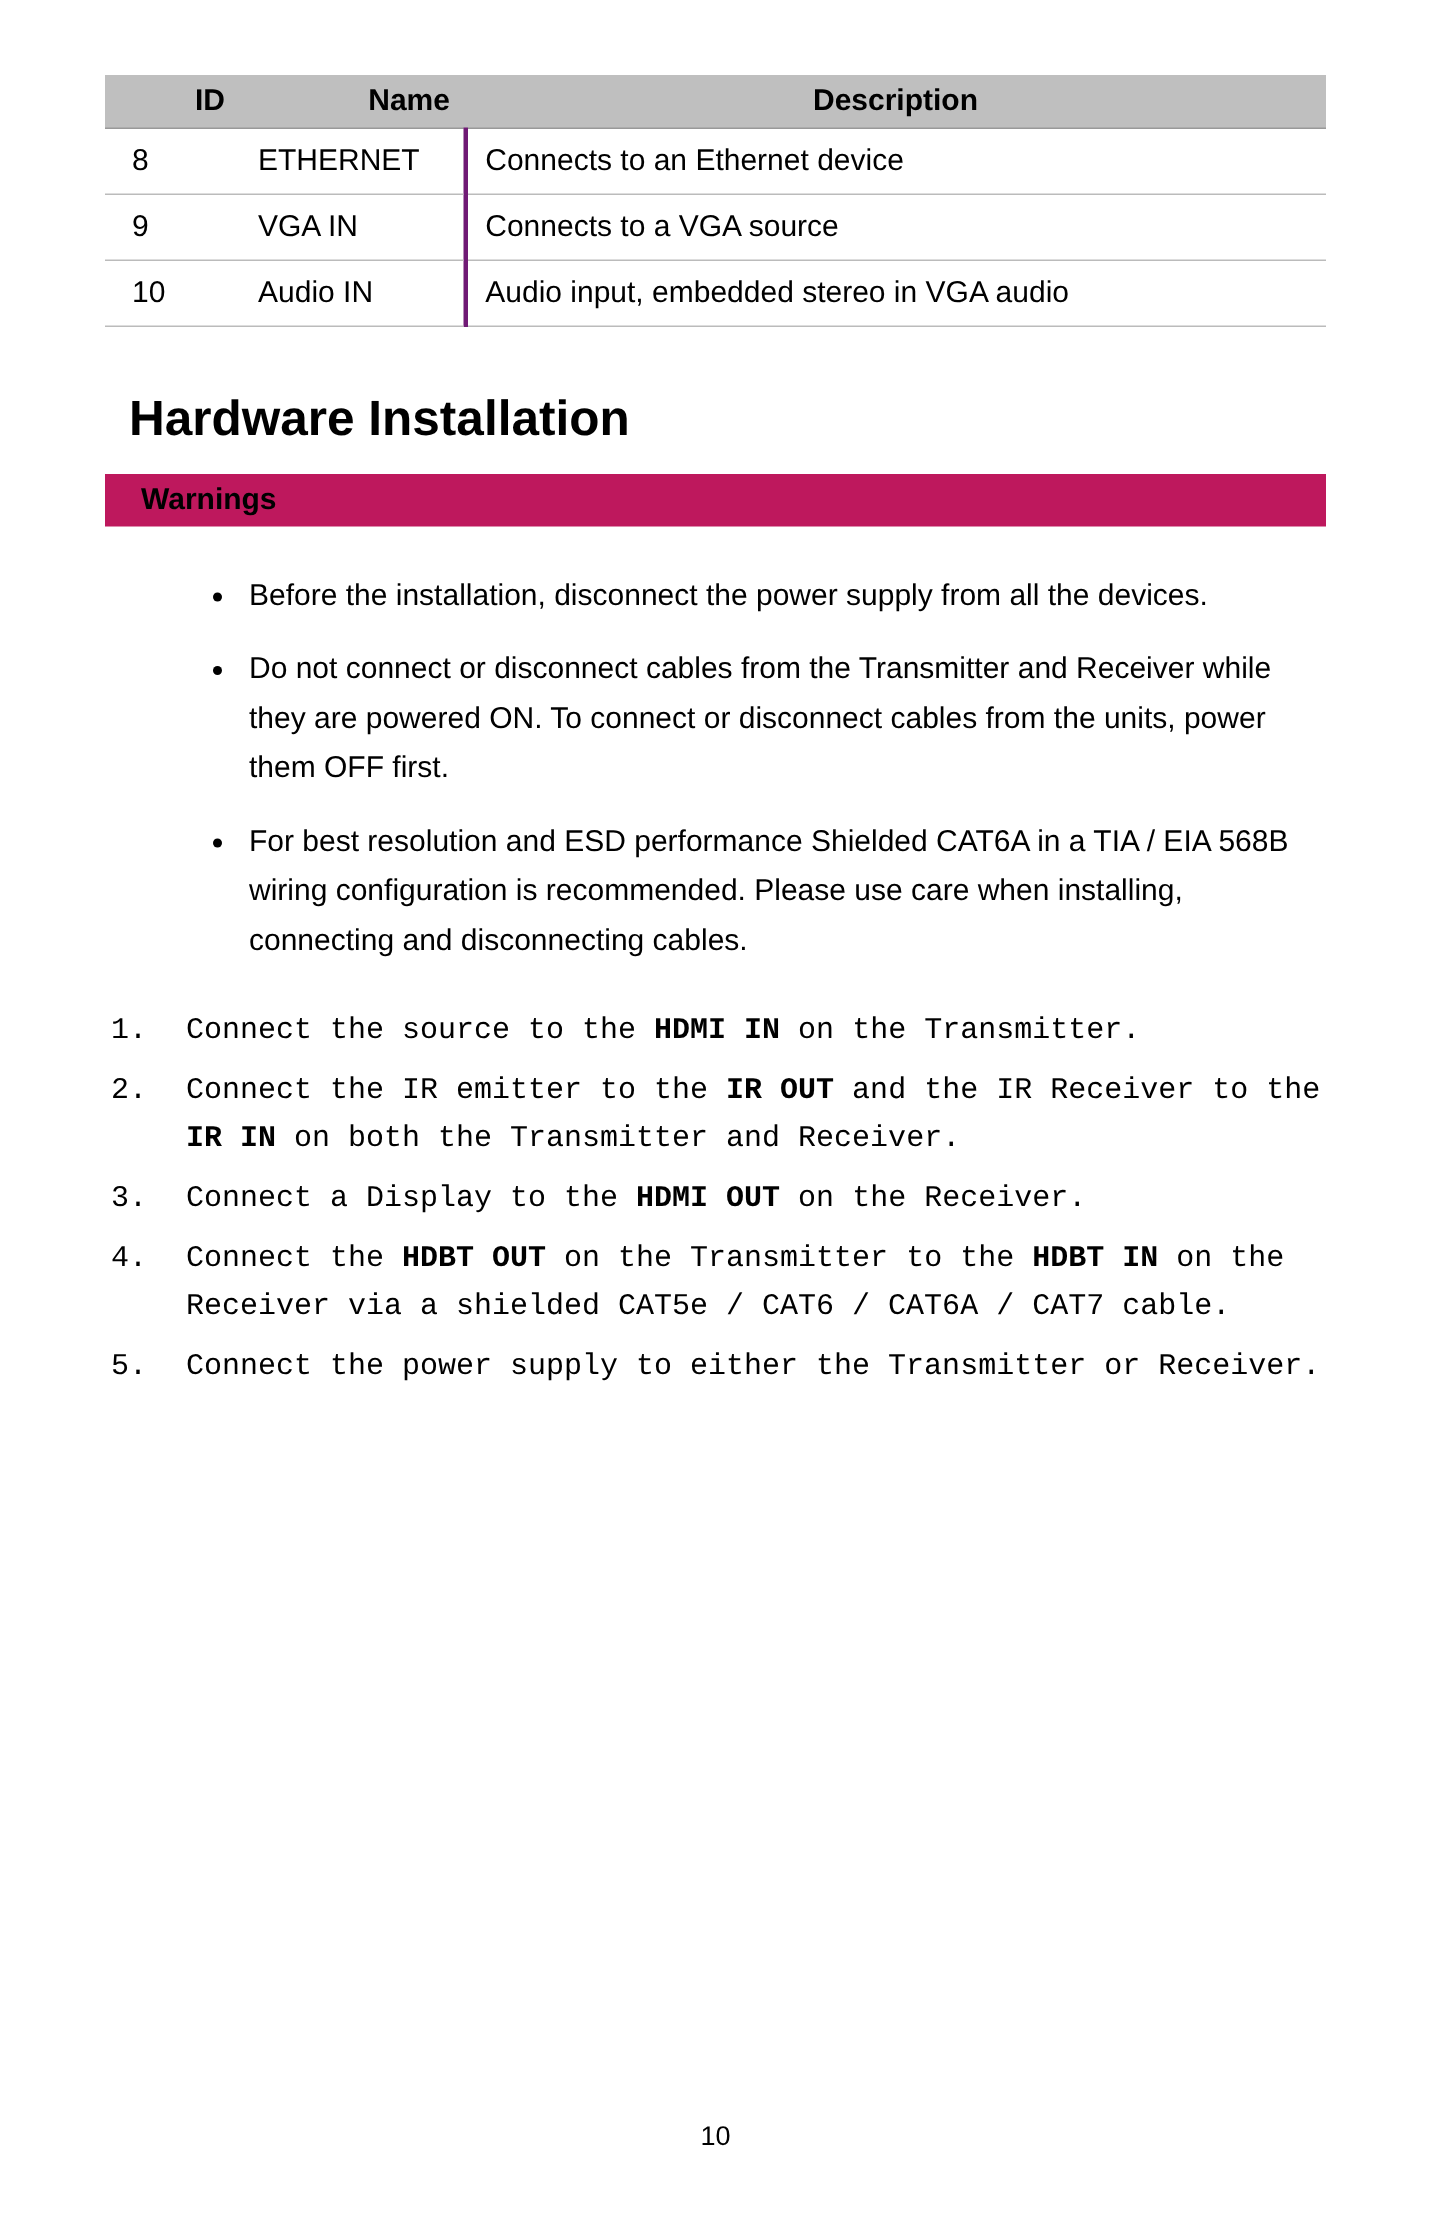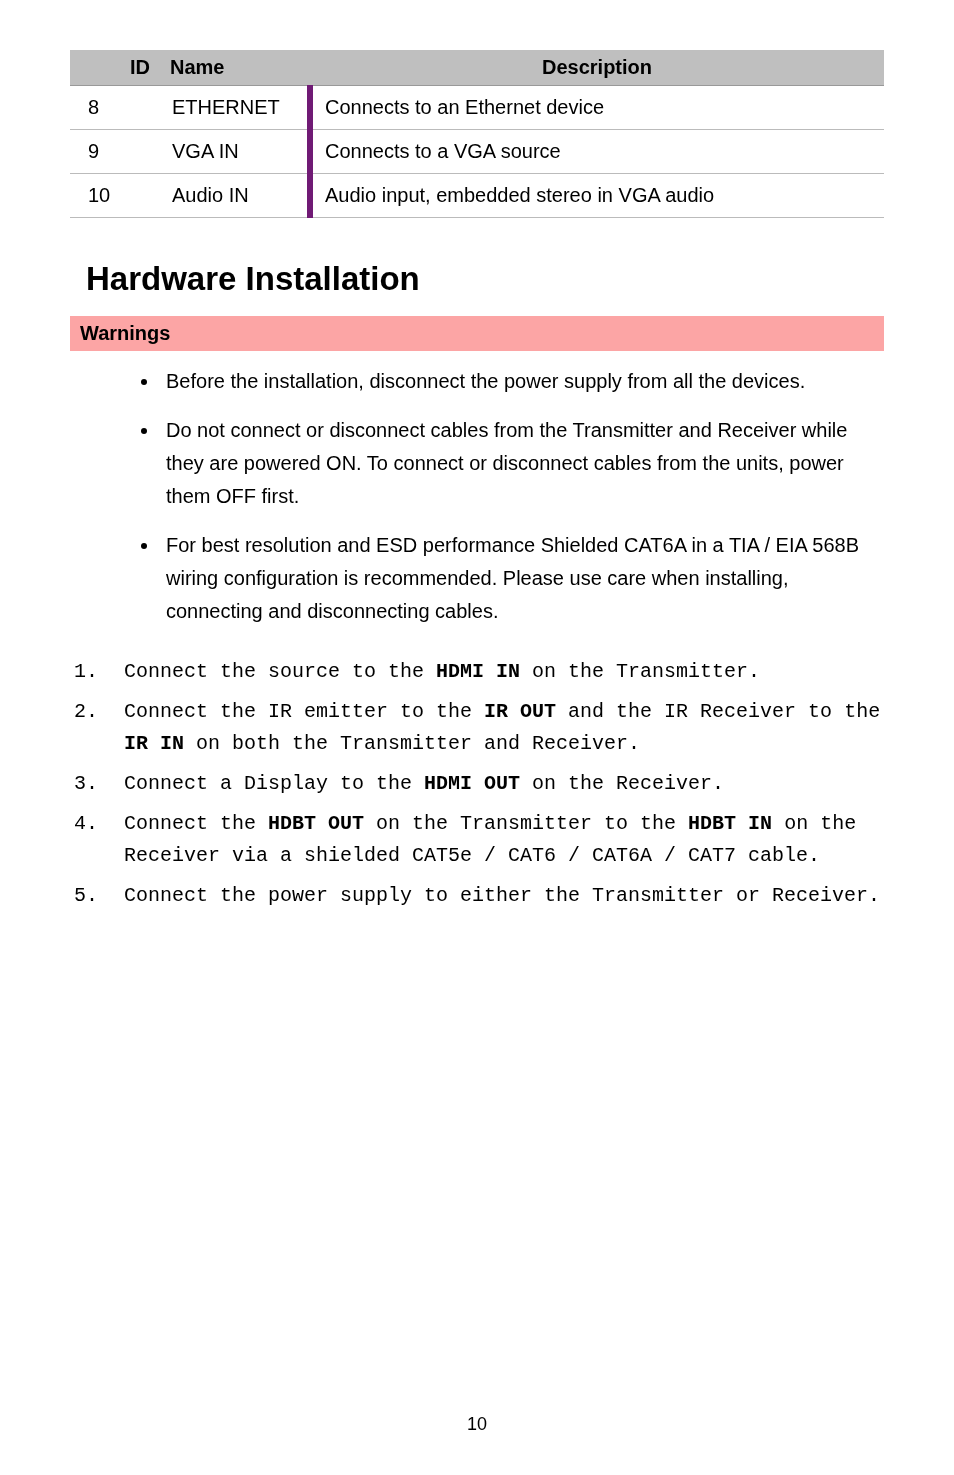--- a/index.html
+++ b/index.html
@@ -23,40 +23,40 @@
     border-collapse: collapse;
     font-size: 20px;
   }
   table.spec th {
     background: #bfbfbf;
     font-weight: bold;
     padding: 6px 10px;
     border-bottom: 1px solid #999;
   }
   table.spec th.id { width: 90px; text-align: right; }
-  table.spec th.name { width: 150px; text-align: left; }
+  table.spec th.name { width: 150px; text-align: right; }
   table.spec th.desc { }
   table.spec td {
     padding: 10px 12px;
     border-bottom: 1px solid #bbb;
     vertical-align: top;
   }
   table.spec td.id { text-align: left; padding-left: 18px; }
-  table.spec td.name-td { border-right: 6px solid #701a75; }
+  table.spec td.name-td { border-right: 3px solid #701a75; }
   h1.section {
     font-size: 33px;
     font-weight: bold;
     margin: 42px 0 18px 16px;
   }
   .warnings-head {
-    background: #fca5a5;
+    background: #be185d;
     font-weight: bold;
     font-size: 20px;
-    padding: 6px 10px;
-    margin-bottom: 14px;
+    padding: 6px 24px;
+    margin-bottom: 30px;
   }
   ul.warn {
     list-style: disc;
     padding-left: 90px;
     margin: 0 0 28px 0;
   }
   ul.warn li {
     font-size: 20px;
     line-height: 1.65;
     margin-bottom: 16px;

